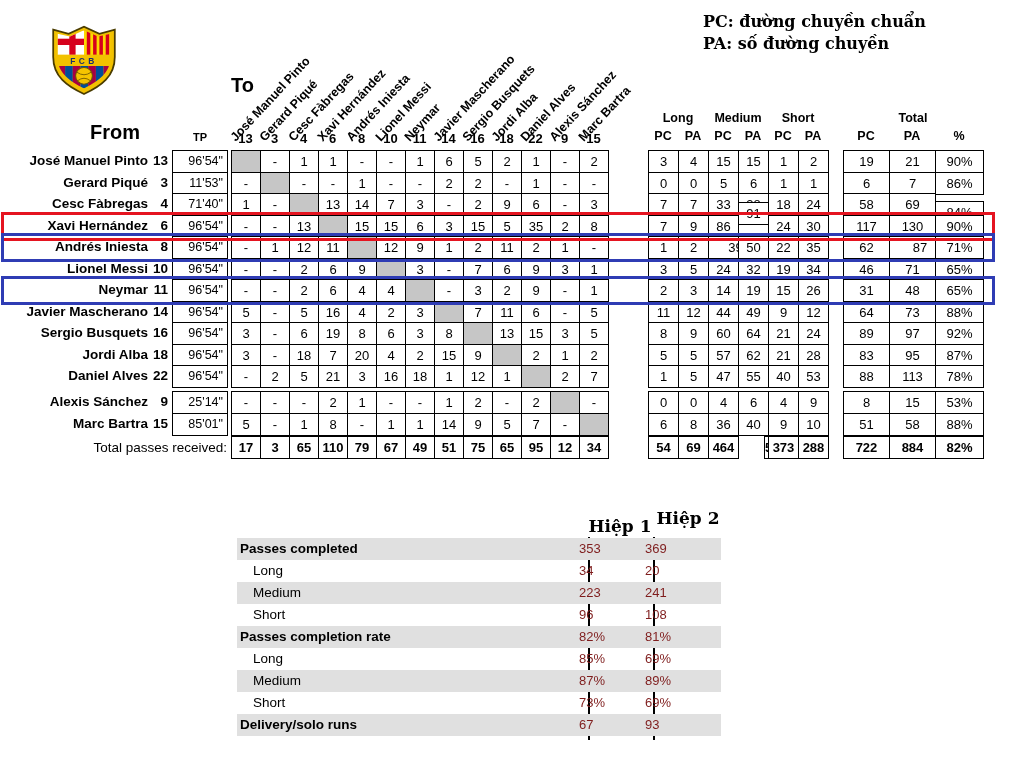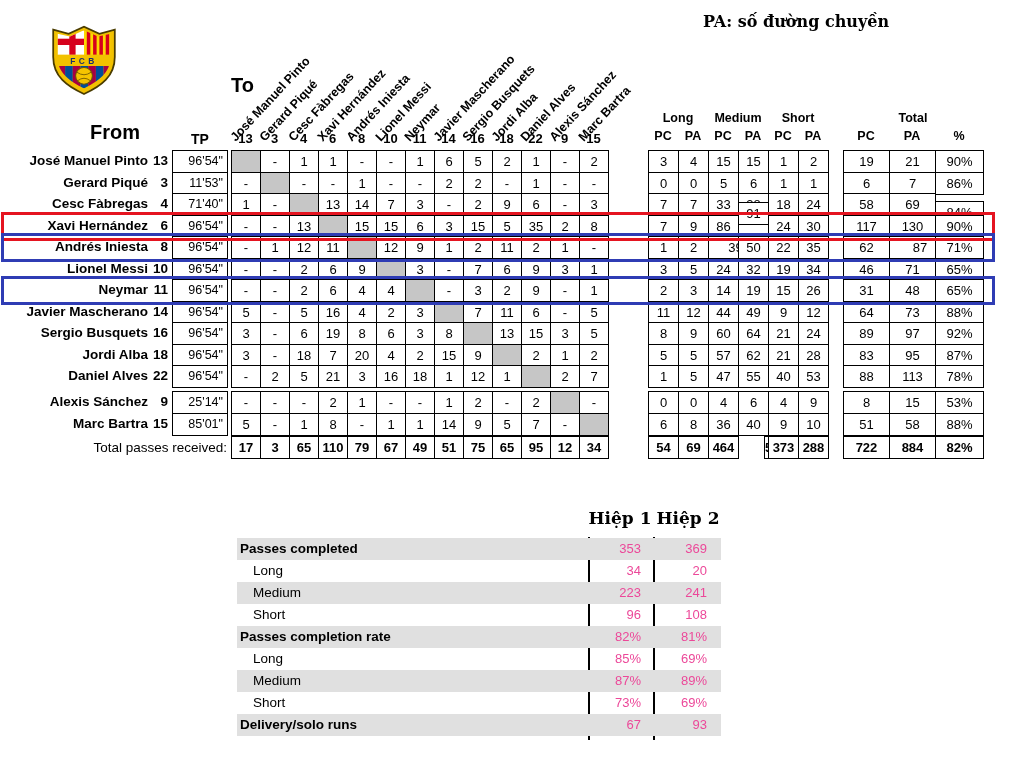--- a/index.html
+++ b/index.html
@@ -4,21 +4,21 @@
 <style>
   html,body{margin:0;padding:0;background:#fff;}
   #stage{position:relative;width:1011px;height:757px;background:#fff;overflow:hidden;
          font-family:"Liberation Sans","DejaVu Sans",sans-serif;color:#000;}
   
   #crest{position:absolute;left:49px;top:20px;}
   #legend{position:absolute;left:703px;top:11px;font-family:"DejaVu Serif","Liberation Serif",serif;
           font-weight:bold;font-size:16px;line-height:22px;white-space:nowrap;}
   .to-label{position:absolute;left:231px;top:74px;font-size:20px;font-weight:bold;}
   .from-label{position:absolute;left:0px;top:121px;width:140px;text-align:right;font-size:20px;font-weight:bold;}
-  .tp-header{position:absolute;left:172px;top:131px;width:56px;text-align:center;font-size:14px;font-weight:bold;}
+  .tp-header{position:absolute;left:172px;top:131px;width:56px;text-align:center;font-size:11px;font-weight:bold;}
   .diag{position:absolute;height:13px;font-size:12.5px;font-weight:bold;white-space:nowrap;
         transform:rotate(-47deg);transform-origin:0 100%;line-height:13px;}
   .colnum{position:absolute;top:131px;width:29px;text-align:center;font-size:13px;font-weight:bold;}
   .grouplab{position:absolute;top:111px;text-align:center;font-size:12.5px;font-weight:bold;}
   .pcpa{position:absolute;top:129px;text-align:center;font-size:12.5px;font-weight:bold;}
   
   .pname{position:absolute;left:0;width:148px;text-align:right;font-size:13.5px;font-weight:bold;
          line-height:22px;white-space:nowrap;}
   .pnum{position:absolute;left:148px;width:20px;text-align:right;font-size:13.5px;font-weight:bold;line-height:22px;}
   .cell{position:absolute;height:23px;box-sizing:border-box;border:1px solid #000;
@@ -28,21 +28,21 @@
   .boldcell{font-weight:bold;}
   .hlbox{position:absolute;left:1px;width:994px;height:29px;box-sizing:border-box;
          border-width:3px;border-style:solid;z-index:5;pointer-events:none;background:transparent;}
   .total-label{position:absolute;left:0;width:227px;text-align:right;font-size:13.5px;line-height:23px;}
   
   #summary{position:absolute;left:237px;top:506px;width:484px;height:245px;}
   .sumhead{position:absolute;top:2px;text-align:center;font-family:"DejaVu Serif","Liberation Serif",serif;
            font-weight:bold;font-size:17px;}
   .sumshade{position:absolute;left:0;width:484px;height:22px;background:#e0e0e0;}
   .sumlabel{position:absolute;font-size:13.5px;line-height:22px;white-space:nowrap;}
-  .sumval{position:absolute;width:62px;text-align:right;font-size:13px;line-height:22px;color:#ec4899;}
+  .sumval{position:absolute;width:62px;text-align:left;font-size:13px;line-height:22px;color:#7f1d1d;}
   .vline{position:absolute;top:31px;width:2px;height:203px;background:#000;}
 </style>
 </head>
 <body>
 
 <div id="stage">
 
   <svg id="crest" width="70" height="78" viewBox="0 0 100 110">
     <defs>
       <clipPath id="shieldClip">
@@ -70,20 +70,21 @@
         <rect x="67" y="65" width="11" height="32" fill="#004d98"></rect>
         <rect x="78" y="65" width="11" height="32" fill="#a50044"></rect>
       </g>
       <circle cx="50" cy="79" r="12" fill="#f5c400" stroke="#6b5400" stroke-width="1.5"></circle>
       <path d="M40,74 Q50,81 60,74" fill="none" stroke="#6b5400" stroke-width="1.2"></path>
       <path d="M41,86 Q50,79 59,86" fill="none" stroke="#6b5400" stroke-width="1.2"></path>
     </g>
   </svg>
 
   <div id="legend">
+    <div>PC: đường chuyền chuẩn</div>
     <div>PA: số đường chuyền</div>
   </div>
 
   <div class="to-label">To</div>
   <div class="from-label">From</div>
   <div class="tp-header">TP</div>
 
   <div id="built">
       <div class="diag" style="left:238px;top:131px;">José Manuel Pinto</div>
       <div class="colnum" style="left:231px;">13</div>
@@ -471,21 +472,21 @@
       <div class="cell boldcell" style="left:708px;top:436px;width:31px;">464</div>
       <div class="cell boldcell" style="left:738px;top:436px;width:21px;margin-left:26px;">527</div>
       <div class="cell boldcell" style="left:768px;top:436px;width:31px;">373</div>
       <div class="cell boldcell" style="left:798px;top:436px;width:31px;">288</div>
       <div class="cell boldcell" style="left:843px;top:436px;width:47px;">722</div>
       <div class="cell boldcell" style="left:889px;top:436px;width:47px;">884</div>
       <div class="cell boldcell" style="left:935px;top:436px;width:49px;">82%</div>
     </div>
 
   <div id="summary">
-    <div class="sumhead" style="left:348px;width:70px;">Hiệp 1</div>
+    <div class="sumhead" style="left:348px;width:70px;margin-top:8px;">Hiệp 1</div>
     <div class="sumhead" style="left:415px;width:72px;">Hiệp 2</div>
     <div class="vline" style="left:351px;"></div>
     <div class="vline" style="left:416px;"></div>
     <div id="sumrows">
         <div class="sumshade" style="top:32px;background:#e0e0e0;"></div>
         <div class="sumlabel" style="top:32px;left:3px;font-weight:bold;">Passes completed</div>
         <div class="sumval" style="top:32px;left:342px;">353</div>
         <div class="sumval" style="top:32px;left:408px;">369</div>
         <div class="sumlabel" style="top:54px;left:16px;font-weight:normal;">Long</div>
         <div class="sumval" style="top:54px;left:342px;">34</div>

